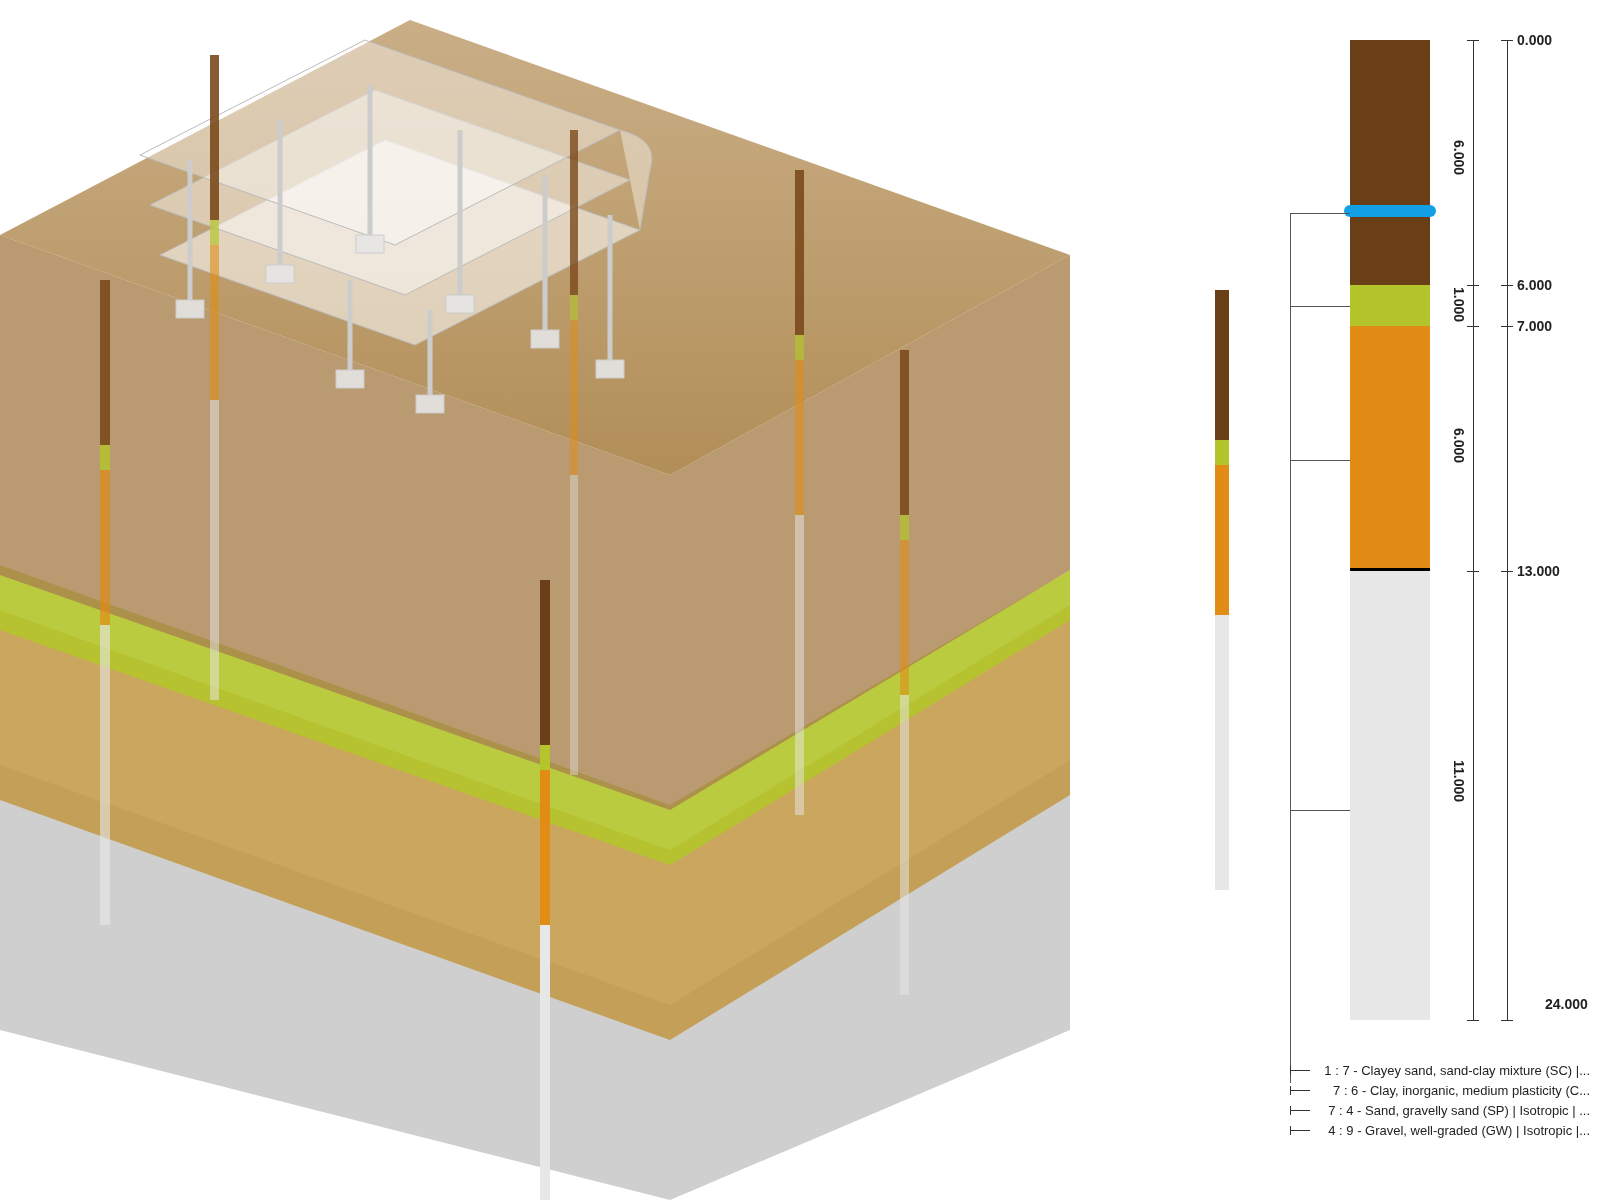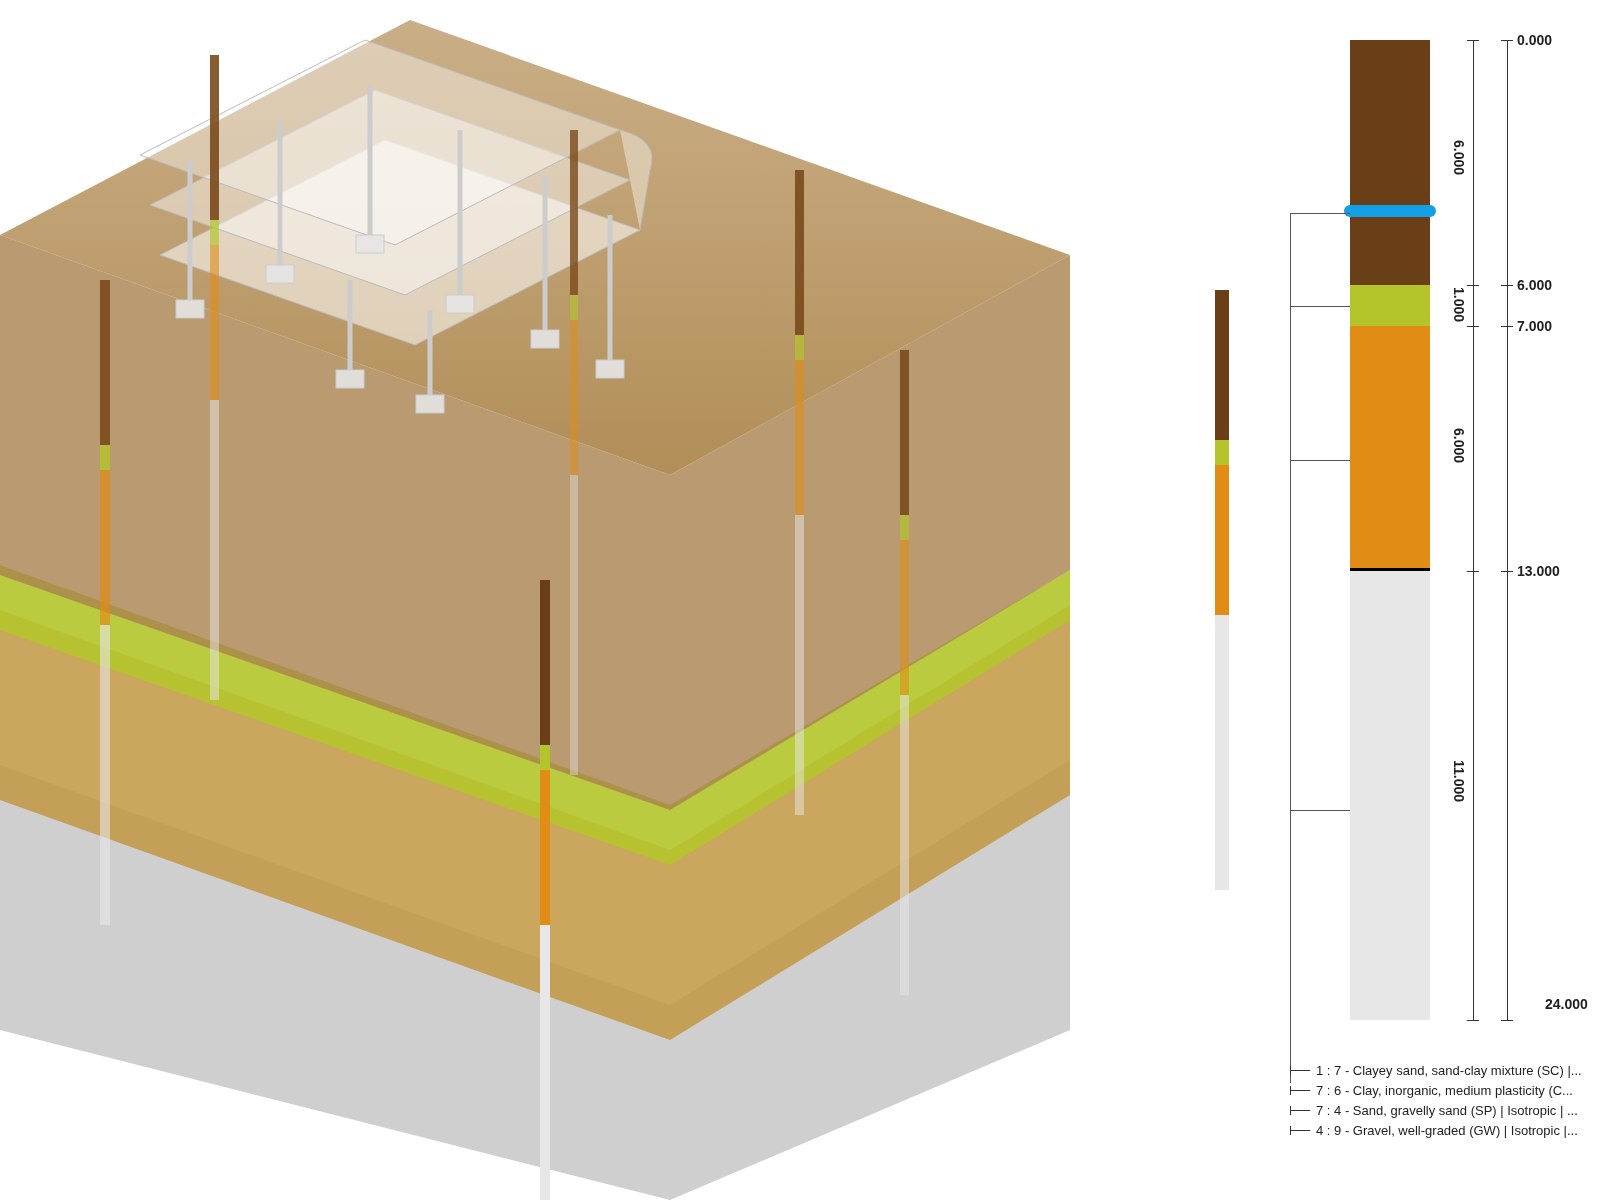--- a/index.html
+++ b/index.html
@@ -96,20 +96,21 @@
     left: 1290px;
     top: 1060px;
     width: 300px;
     font-size: 13px;
     color: #222;
   }
   .legend-row {
     display: flex;
     align-items: center;
     height: 20px;
+    justify-content: space-between;
   }
   .legend-tick {
     width: 20px;
     height: 1px;
     background: #333;
     margin-right: 6px;
     position: relative;
   }
   .legend-tick::before {
     content: "";

